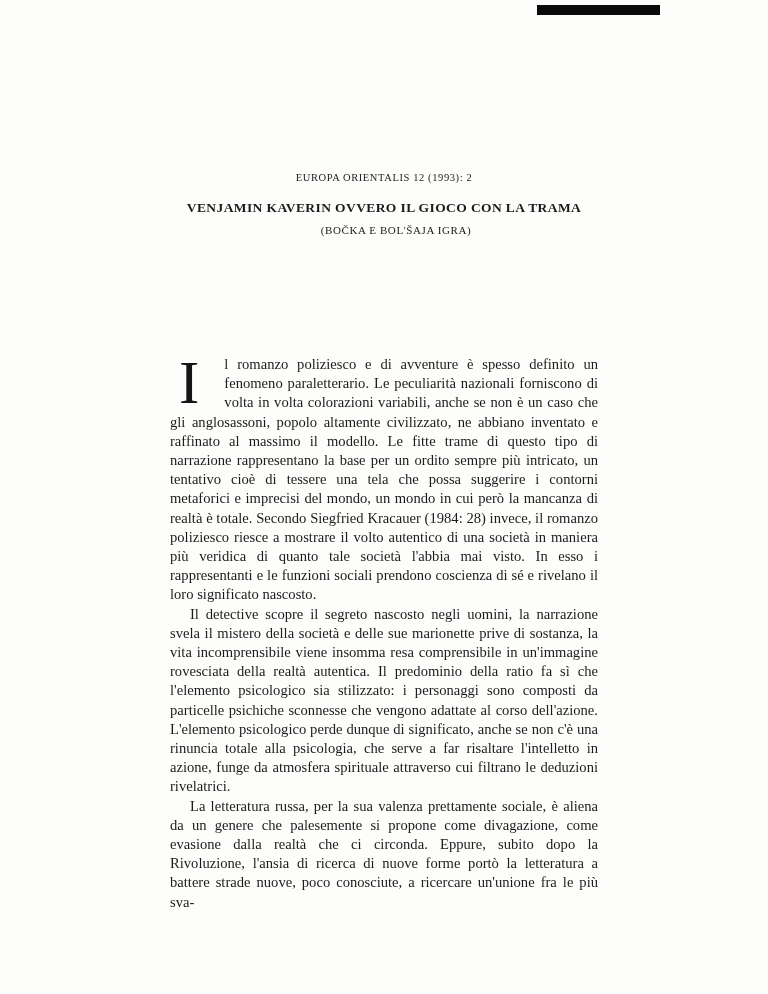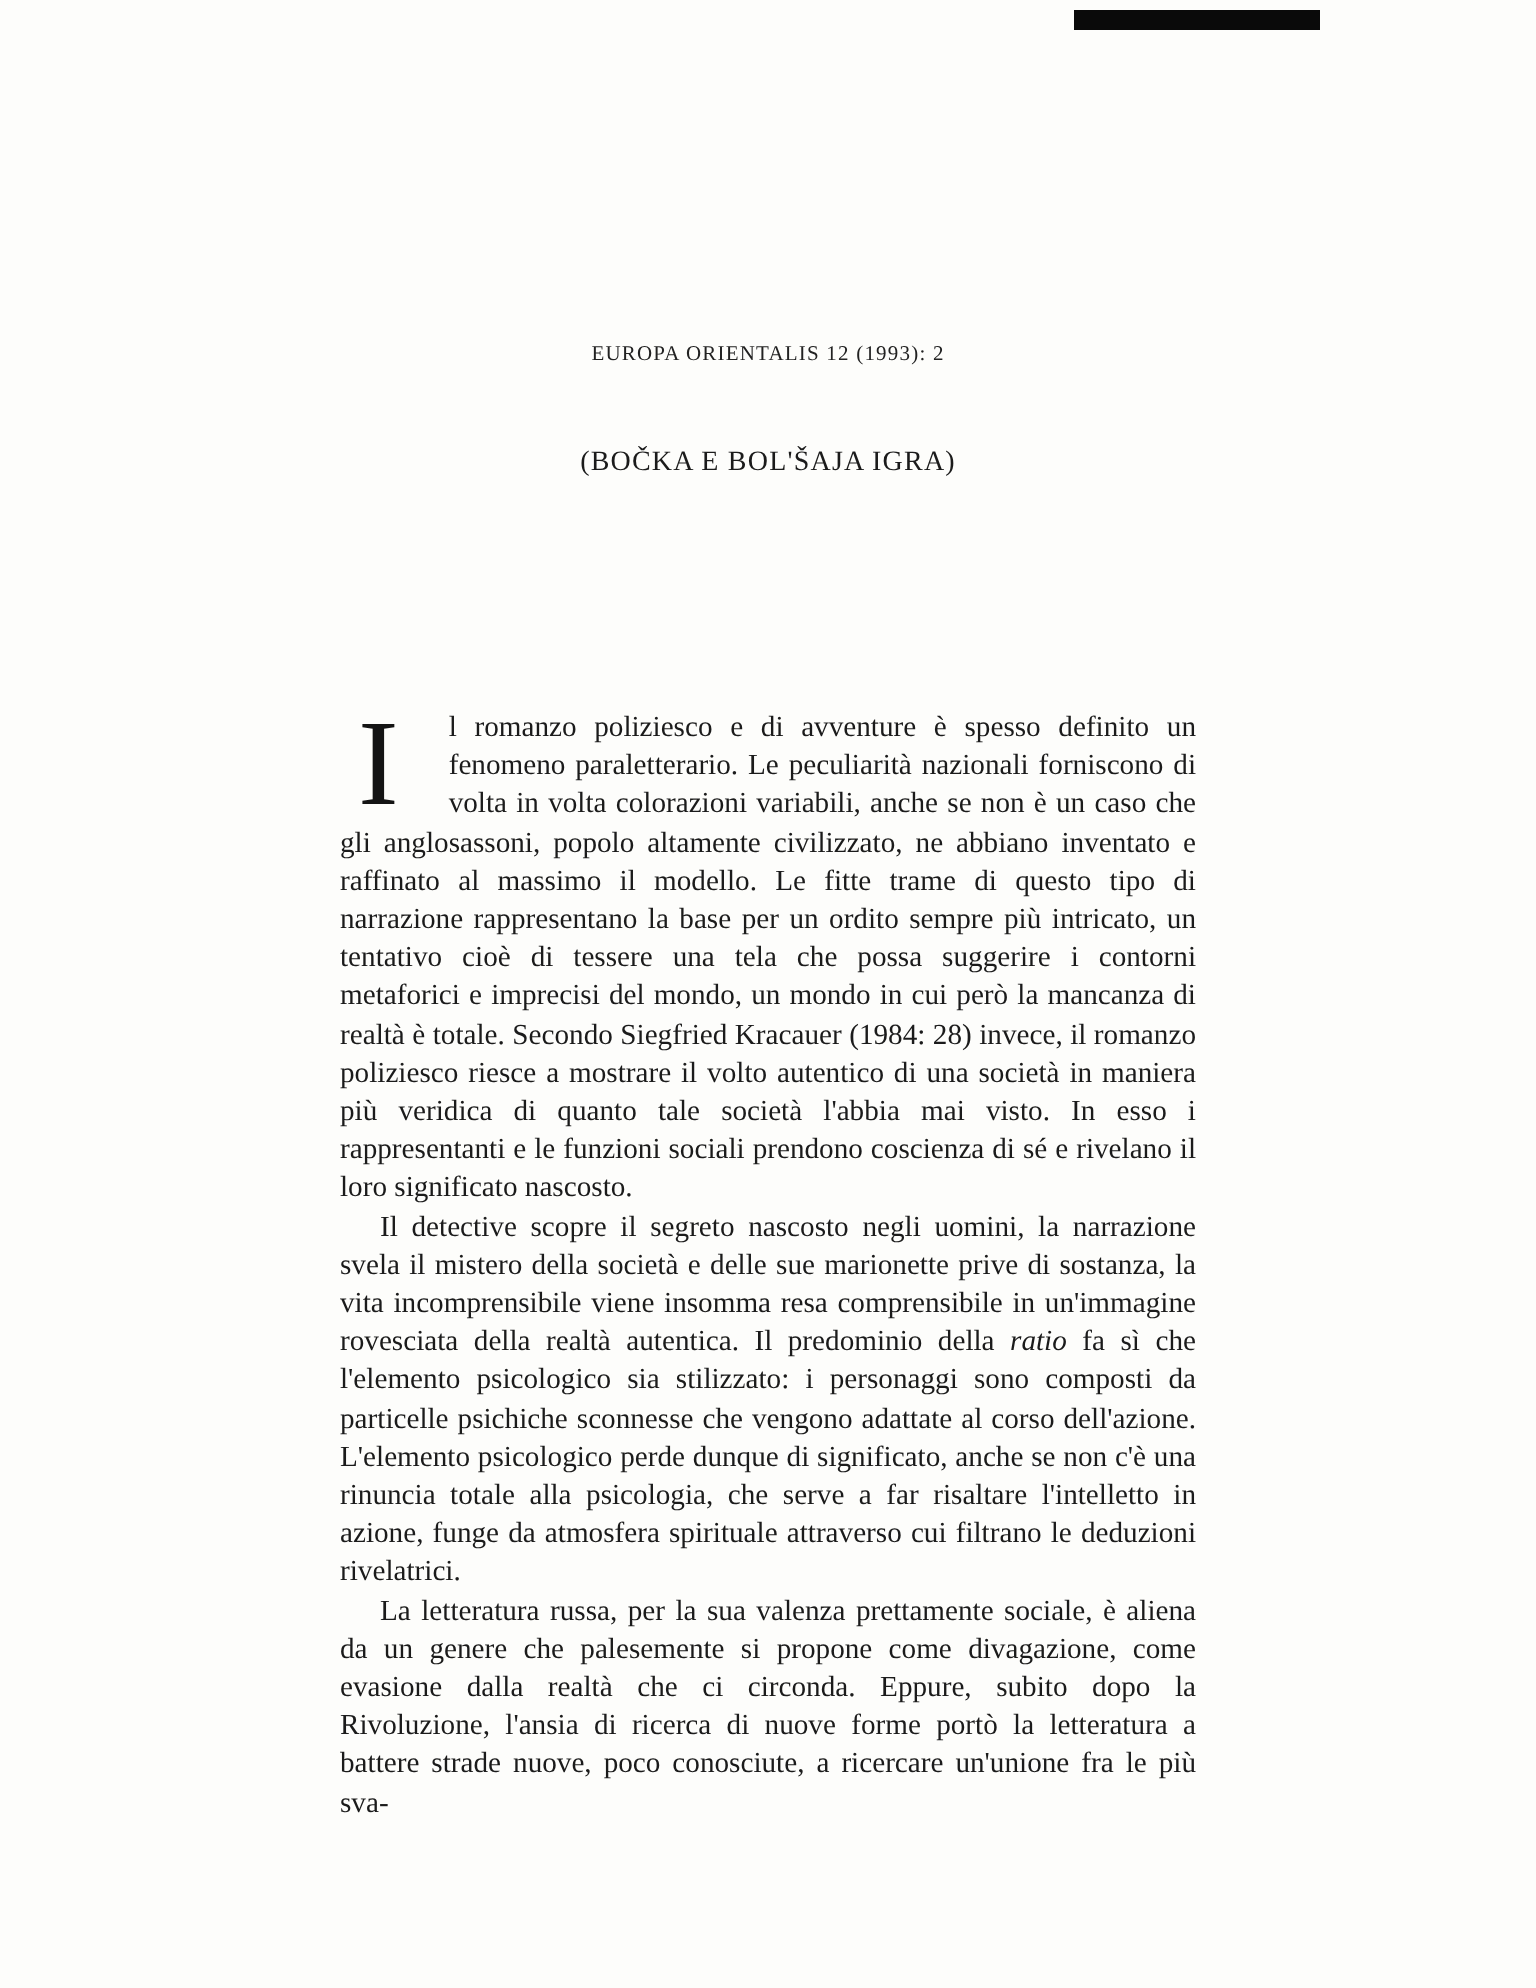--- a/index.html
+++ b/index.html
@@ -38,24 +38,24 @@
     left: 130px;
     width: 508px;
     text-align: center;
     font-size: 13.5px;
     font-weight: bold;
     letter-spacing: 0.4px;
   }
   .article-subtitle {
     position: absolute;
     top: 224px;
-    left: 170px;
+    left: 182px;
     width: 428px;
     text-align: center;
-    font-size: 14px;
+    font-size: 11px;
     font-weight: normal;
     letter-spacing: 0.6px;
   }
   .author {
     position: absolute;
     top: 277px;
     left: 170px;
     width: 428px;
     text-align: center;
     font-size: 14.5px;
@@ -76,31 +76,32 @@
   .body-text p.indented { text-indent: 20px; }
   .dropcap {
     float: left;
     font-size: 61px;
     line-height: 50px;
     height: 55px;
     padding: 3px 25px 0 9px;
     font-weight: 400;
     color: #141414;
   }
-  .italic-word { font-style: italic; }
+  .italic-word { }
 </style>
 </head>
 <body>
 
 <div class="page">
 
   <div class="scan-bar"></div>
 
   <div class="journal-header">EUROPA ORIENTALIS  12 (1993): 2</div>
 
+  <div class="article-title">VENJAMIN KAVERIN OVVERO IL GIOCO CON LA TRAMA</div>
 
   <div class="article-subtitle">(BOČKA E BOL'ŠAJA IGRA)</div>
 
 
   <div class="body-text">
 
     <p>
       <span class="dropcap">I</span><span>l romanzo poliziesco e di avventure è spesso definito un fenomeno paraletterario. Le peculiarità nazionali forniscono di volta in volta colorazioni variabili, anche se non è un caso che gli anglosassoni, popolo altamente civilizzato, ne abbiano inventato e raffinato al massimo il modello. Le fitte trame di questo tipo di narrazione rappresentano la base per un ordito sempre più intricato, un tentativo cioè di tessere una tela che possa suggerire i contorni metaforici e imprecisi del mondo, un mondo in cui però la mancanza di realtà è totale. Secondo Siegfried Kracauer (1984: 28) invece, il romanzo poliziesco riesce a mostrare il volto autentico di una società in maniera più veridica di quanto tale società l'abbia mai visto. In esso i rappresentanti e le funzioni sociali prendono coscienza di sé e rivelano il loro significato nascosto.</span>
     </p>
 

